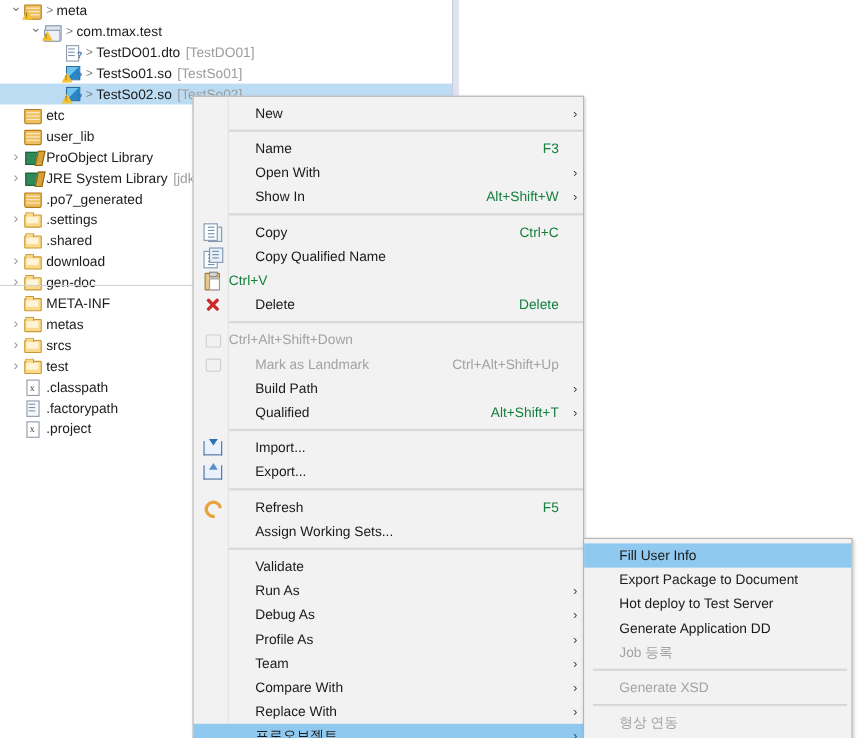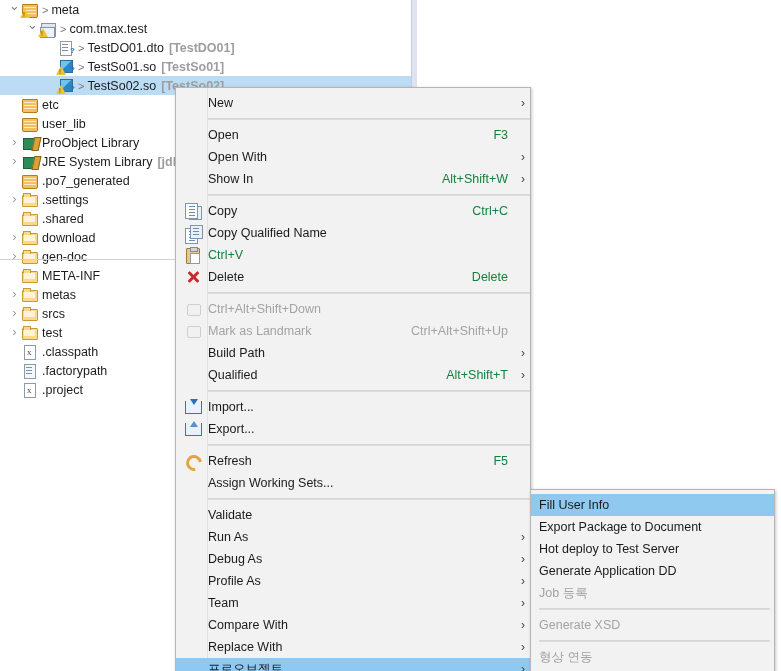--- a/index.html
+++ b/index.html
@@ -50,21 +50,21 @@
     height: 16px;
     position: relative;
     margin-right: 3px;
   }
   .arrowmark {
     color: #777;
     margin-right: 3px;
     font-size: 11px;
   }
   .tlabel { color: #1c1c1c; }
-  .tsuffix { color: #9d9d9d; margin-left: 5px; font-weight: bold; }
+  .tsuffix { color: #9d9d9d; margin-left: 5px; }
 
   
   .ic-pkg, .ic-pkg2 {
     position:absolute; left:1px; top:2px; width:14px; height:12px;
     background:#f0c060;
     border:1px solid #b07d1a;
     border-radius:1px 1px 2px 2px;
   }
   .ic-pkg::after {
     content:""; position:absolute; left:1px; top:2px; right:1px; height:1px;
@@ -178,21 +178,21 @@
     align-items: center;
     padding-left: 0;
     white-space: nowrap;
     cursor: default;
   }
   .mi .icon-cell {
     width: 32px; flex: 0 0 32px;
     height: 22px;
     position: relative;
   }
-  .mi .lbl { flex: 1 1 auto; }
+  .mi .lbl { flex: 1 1 auto; margin-left: 24px; }
   .mi .accel { color: #15803d; padding-right: 8px; font-size: 12.5px;}
   .mi .chev {
     width: 14px; flex: 0 0 14px;
     text-align: center;
     color: #444;
     font-size: 12px;
   }
   .mi.disabled .lbl, .mi.disabled .accel { color: #a3a3a3; }
   .mi.hl { background: #8fc9f0; }
   .mi.hl .lbl { text-decoration: none; }
@@ -419,21 +419,21 @@
   <div class="menu" id="main-menu">
     <div class="mgutter"></div>
   <div class="mi">
         <span class="icon-cell"></span>
         <span class="lbl">New</span>
         <span class="chev">›</span>
       </div>
       <div class="msep"></div>
       <div class="mi">
         <span class="icon-cell"></span>
-        <span class="lbl">Open</span>
+        <span class="lbl">Name</span>
         <span class="accel">F3</span>
         <span class="chev"></span>
       </div>
       <div class="mi">
         <span class="icon-cell"></span>
         <span class="lbl">Open With</span>
         <span class="chev">›</span>
       </div>
       <div class="mi">
         <span class="icon-cell"></span>

